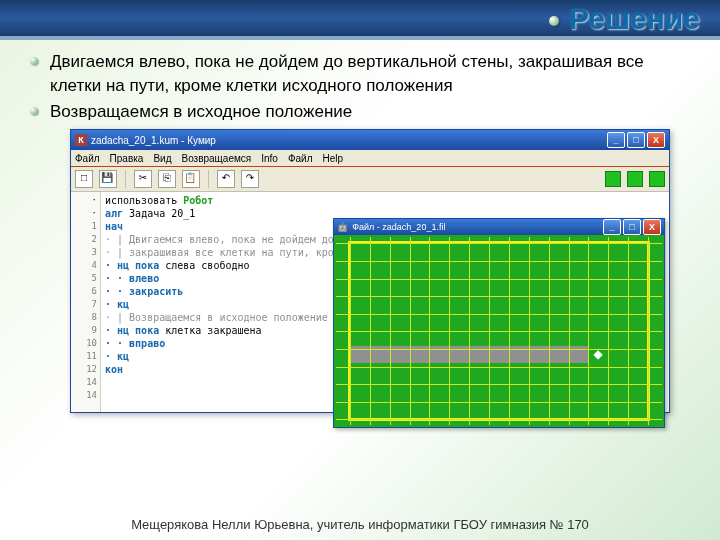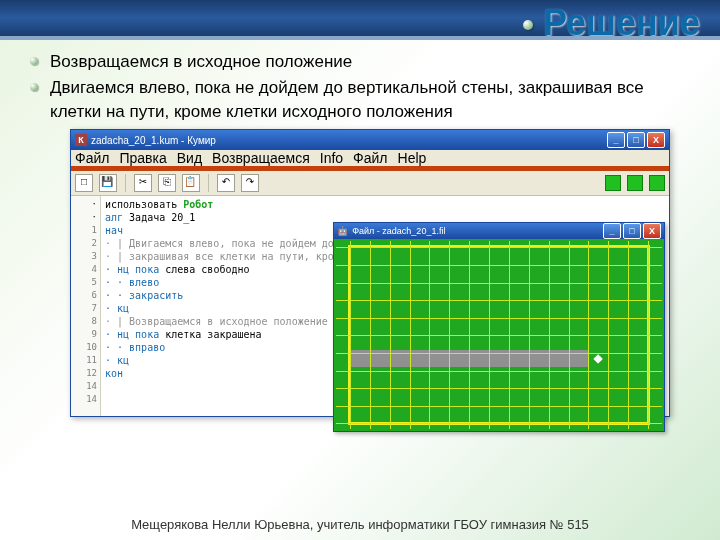--- a/index.html
+++ b/index.html
@@ -1,43 +1,43 @@
 <!DOCTYPE html>
 <html><head>
 <meta charset="utf-8">
 <style>
 body{margin:0;font-family:Arial,sans-serif;background:#fff;width:720px;height:540px;overflow:hidden;position:relative}
 .slide{width:720px;height:540px;position:relative;background:linear-gradient(135deg,#e8f4e0 0%,#fff 40%,#fff 60%,#d0ead0 100%)}
 .header-bar{height:36px;background:linear-gradient(180deg,#1a3d6e 0%,#2a5a9e 50%,#1a3d6e 100%);position:relative}
 .header-bar::after{content:"";position:absolute;bottom:-4px;left:0;right:0;height:4px;background:#8aa8c8}
-.title{position:absolute;top:2px;right:20px;font-size:36px;font-weight:bold;color:#0d6aa8;text-shadow:1px 1px 2px rgba(255,255,255,0.8)}
+.title{position:absolute;top:2px;right:20px;font-size:30px;font-weight:bold;color:#0d6aa8;text-shadow:1px 1px 2px rgba(255,255,255,0.8)}
 .title::before{content:"";display:inline-block;width:10px;height:10px;border-radius:50%;background:radial-gradient(circle at 30% 30%,#fff,#5aa05a);margin-right:10px;vertical-align:middle;box-shadow:1px 1px 2px rgba(0,0,0,0.3)}
 .content{padding:14px 50px 0 50px;font-size:17px;line-height:1.4;color:#000}
 .bullet{position:relative;padding-left:0;margin-bottom:2px}
 .bullet::before{content:"";position:absolute;left:-20px;top:7px;width:8px;height:8px;border-radius:50%;background:radial-gradient(circle at 30% 30%,#fff,#5aa05a);box-shadow:1px 1px 1px rgba(0,0,0,0.3)}
 .app-window{margin:6px 50px 0 70px;border:1px solid #1a4aa0;background:#e8e4d8;box-shadow:2px 2px 6px rgba(0,0,0,0.3)}
 .titlebar{height:20px;background:linear-gradient(180deg,#3a7ad8 0%,#1a4aa0 100%);display:flex;align-items:center;padding:0 4px;font-size:10px;color:#fff}
 .tb-icon{width:12px;height:12px;background:#a04040;margin-right:4px;font-size:9px;text-align:center;line-height:12px;font-weight:bold}
 .tb-title{flex:1}
 .win-btns{display:flex;gap:2px}
 .win-btn{width:16px;height:14px;display:flex;align-items:center;justify-content:center;font-size:9px;font-weight:bold;color:#fff;border:1px solid #fff;border-radius:2px}
 .wb-min,.wb-max{background:linear-gradient(180deg,#5a9ae8,#2a5ab0)}
 .wb-close{background:linear-gradient(180deg,#e87a5a,#c03020)}
-.menubar{height:16px;background:#ece9d8;font-size:14px;display:flex;align-items:center;padding:0 4px;gap:10px;border-bottom:5px solid #c2410c}
+.menubar{height:16px;background:#ece9d8;font-size:10px;display:flex;align-items:center;padding:0 4px;gap:10px;border-bottom:1px solid #c2410c}
 .toolbar{height:24px;background:#ece9d8;display:flex;align-items:center;padding:0 4px;gap:6px;border-bottom:1px solid #c0c0b0}
 .tbtn{width:16px;height:16px;background:#fff;border:1px solid #a0a090;font-size:10px;text-align:center;line-height:14px}
 .toolbar .sep{width:1px;height:18px;background:#c0c0b0;margin:0 2px}
 .gbtn{width:14px;height:14px;background:#20c020;border:1px solid #108010}
 .main-area{display:flex;height:220px;position:relative}
 .gutter{width:26px;background:#f8f8f4;border-right:1px solid #d0d0c0;font-size:9px;color:#808080;font-family:monospace;text-align:right;padding:2px 3px 0 0;line-height:13px}
 .gutter .dot{color:#000}
 .code{flex:1;background:#fff;font-size:10px;font-family:monospace;padding:2px 4px;line-height:13px;color:#000;position:relative}
 .kw-use{color:#000}
 .kw-robot{color:#20a020;font-weight:bold}
-.kw{color:#1a6ab0;font-weight:normal}
+.kw{color:#1a6ab0;font-weight:bold}
 .cm{color:#909090}
 .robot-window{position:absolute;right:4px;top:26px;width:330px;border:1px solid #1a4aa0;background:#ece9d8;box-shadow:2px 2px 4px rgba(0,0,0,0.3)}
 .robot-tb{height:16px;background:linear-gradient(180deg,#3a7ad8,#1a4aa0);display:flex;align-items:center;padding:0 3px;font-size:9px;color:#fff}
 .robot-tb .tb-title{flex:1}
 .robot-grid{background:#20a820;padding:2px;height:188px;position:relative}
 .grid-inner{width:100%;height:100%;position:relative;background:#20a820}
 .grid-line-v{position:absolute;top:0;bottom:0;width:1px;background:#c8e820}
 .grid-line-h{position:absolute;left:0;right:0;height:1px;background:#c8e820}
 .thick-border{position:absolute;border:3px solid #f0f020}
 .filled-row{position:absolute;background:#909090}
@@ -46,22 +46,22 @@
 </style>
 </head>
 <body>
 
 <div class="slide">
   <div class="header-bar">
     <div class="title">Решение</div>
   </div>
 
   <div class="content">
+    <div class="bullet">Двигаемся влево, пока не дойдем до вертикальной стены, закрашивая все клетки на пути, кроме клетки исходного положения</div>
     <div class="bullet">Возвращаемся в исходное положение</div>
-    <div class="bullet">Двигаемся влево, пока не дойдем до вертикальной стены, закрашивая все клетки на пути, кроме клетки исходного положения</div>
   </div>
 
   <div class="app-window">
     <div class="titlebar">
       <div class="tb-icon">К</div>
       <div class="tb-title">zadacha_20_1.kum - Кумир</div>
       <div class="win-btns">
         <div class="win-btn wb-min">_</div>
         <div class="win-btn wb-max">□</div>
         <div class="win-btn wb-close">X</div>
@@ -169,14 +169,14 @@
               <div class="grid-line-h" style="top: 146.8px;"></div>
               <div class="grid-line-h" style="top: 164.4px;"></div>
               <div class="grid-line-h" style="top: 182px;"></div>
             </div>
         </div>
       </div>
 
     </div>
   </div>
 
-  <div class="footer">Мещерякова Нелли Юрьевна, учитель информатики ГБОУ гимназия № 515</div>
+  <div class="footer">Мещерякова Нелли Юрьевна, учитель информатики ГБОУ гимназия № 170</div>
 </div>
 
 </body></html>

